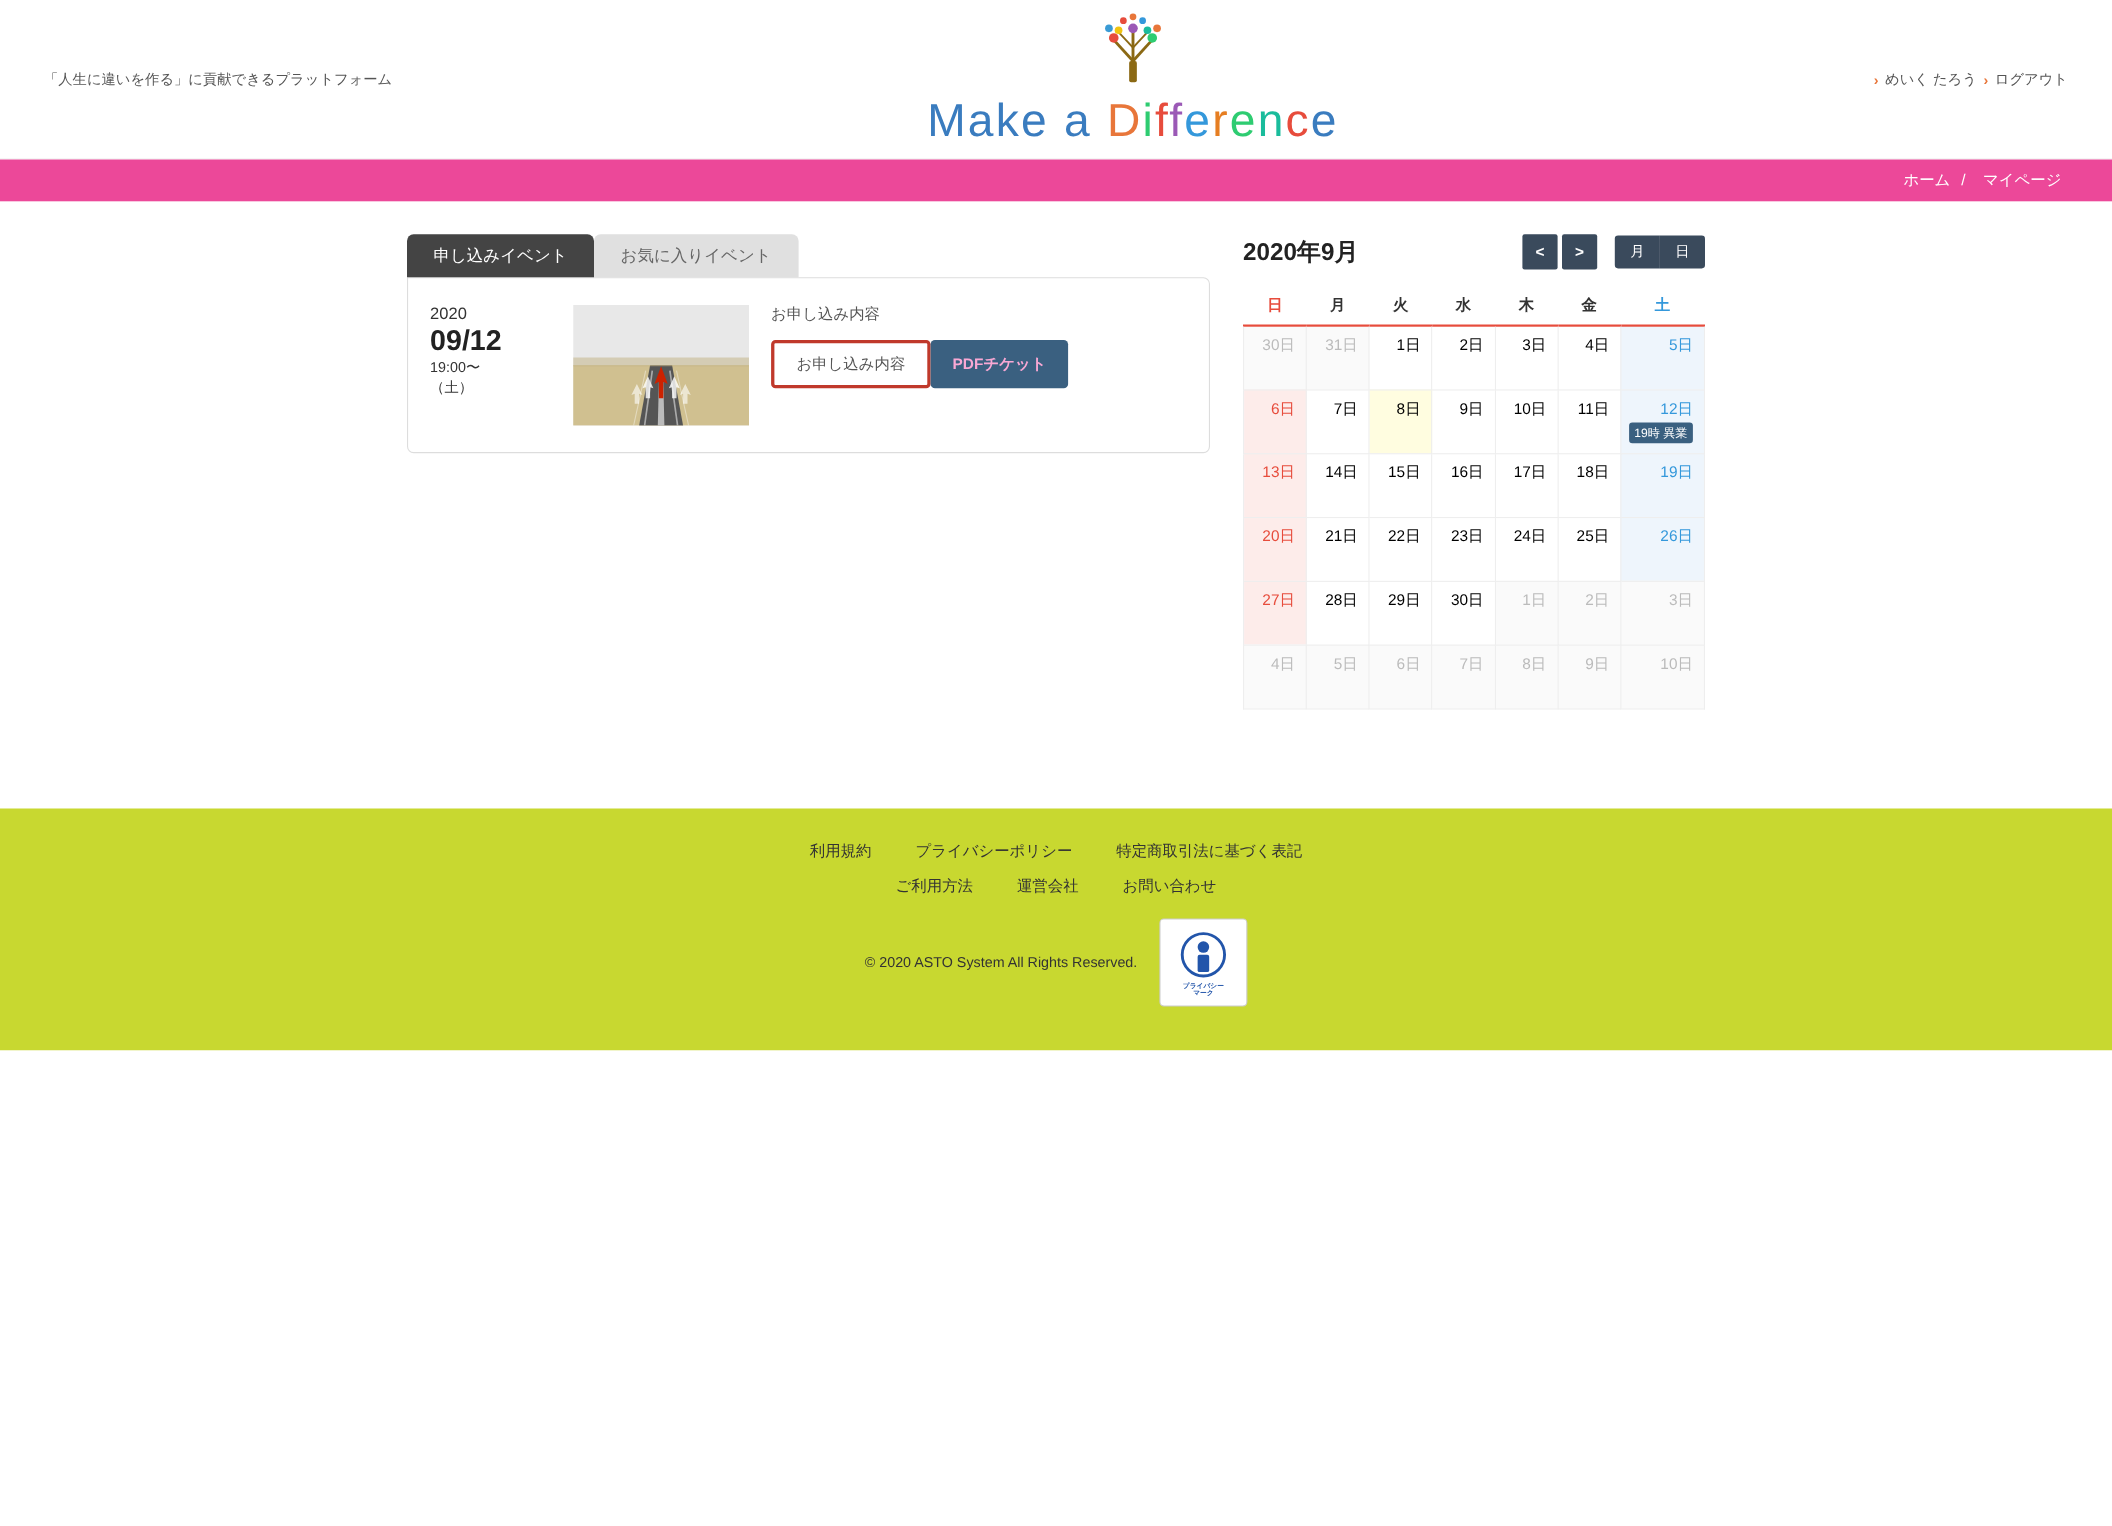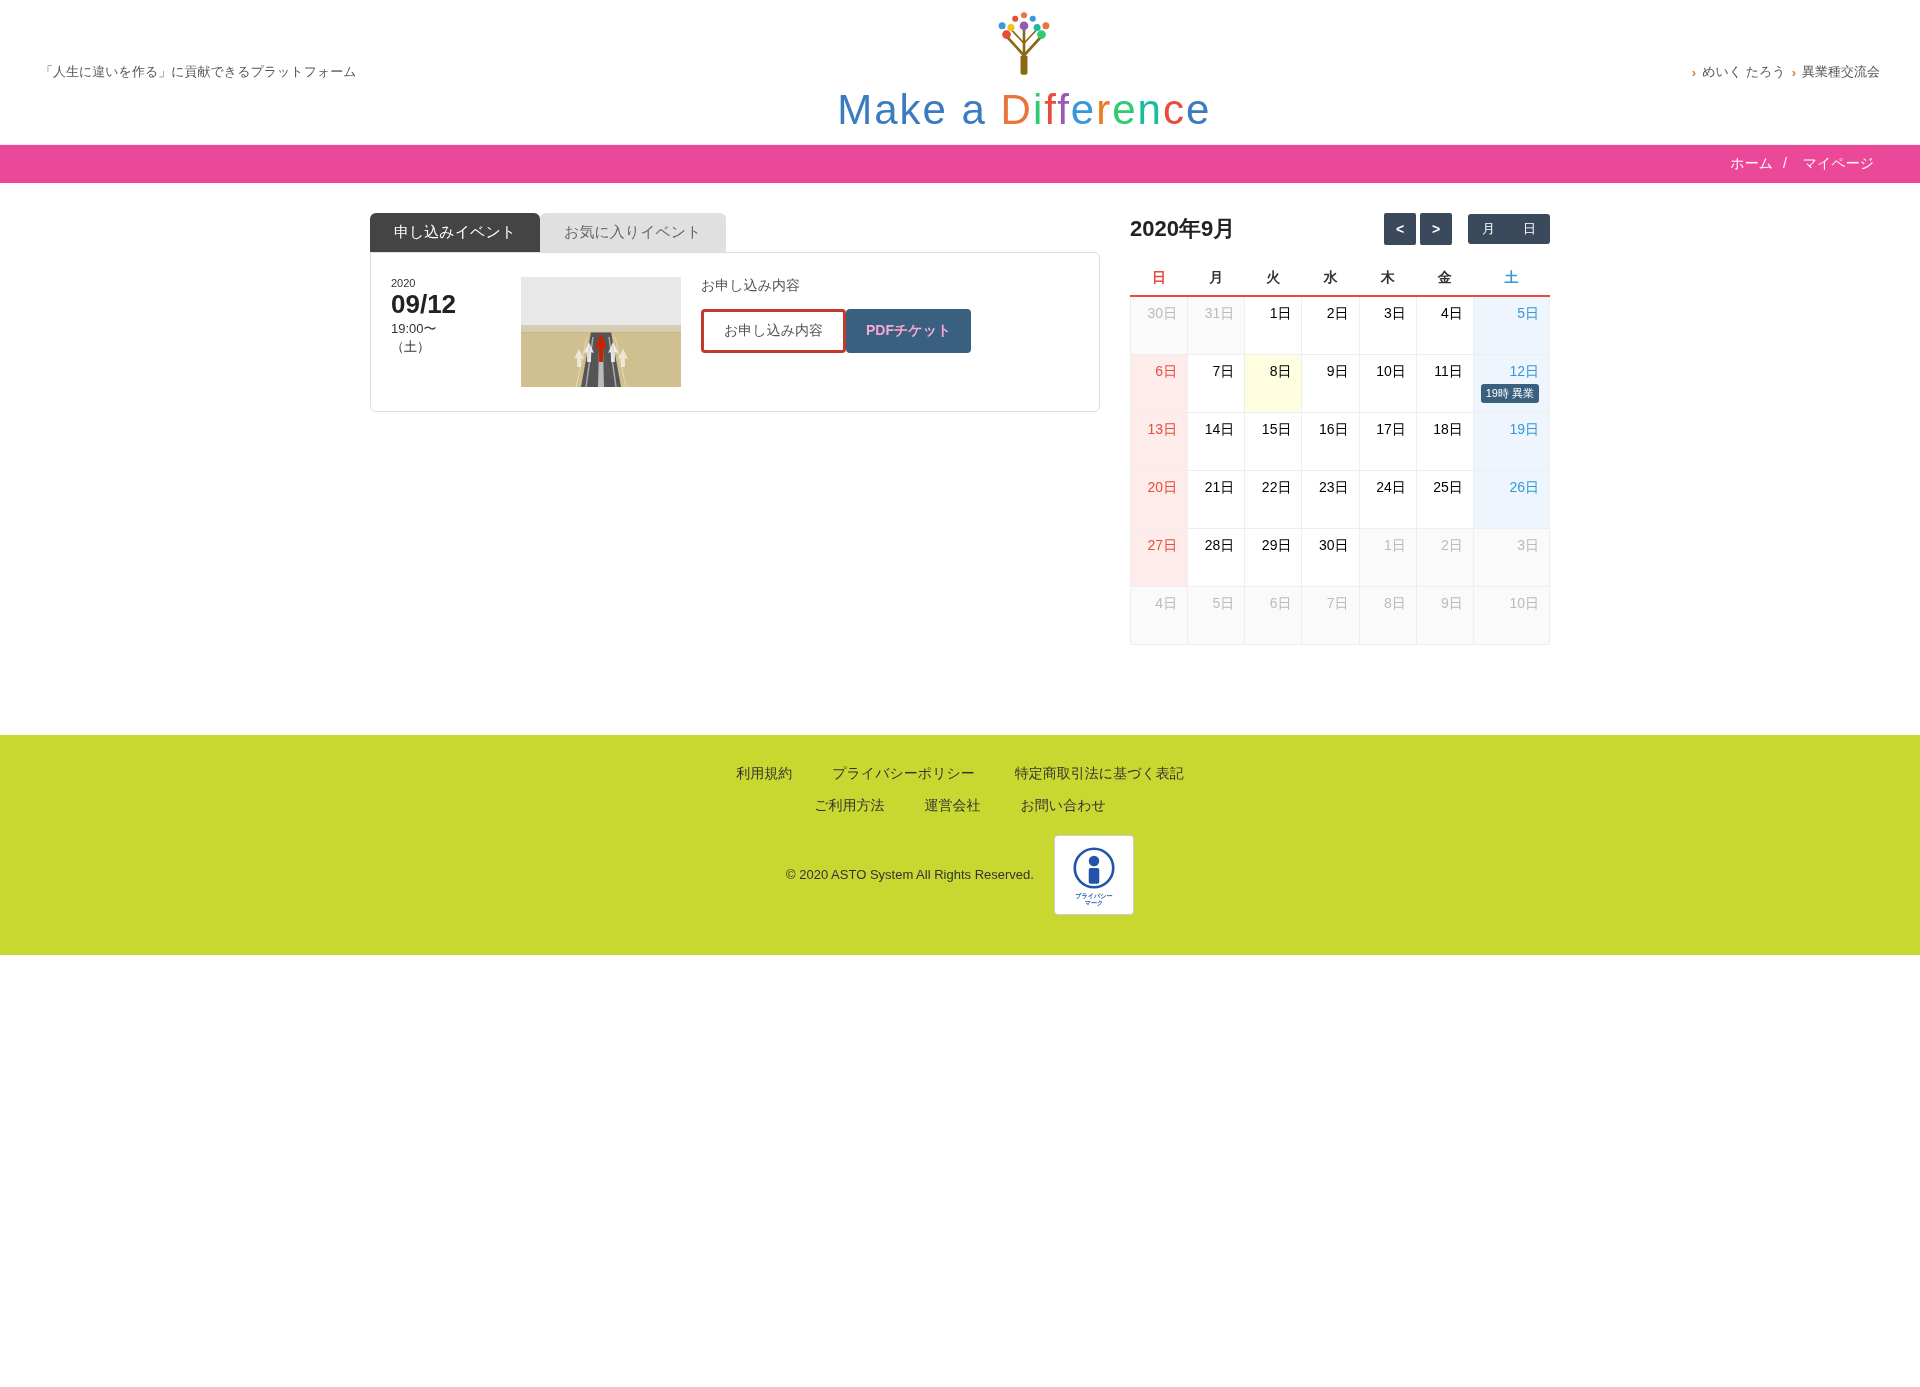--- a/index.html
+++ b/index.html
@@ -30,21 +30,21 @@
     
     .tabs { display: flex; margin-bottom: 0; }
     .tab { padding: 10px 24px; font-size: 15px; cursor: pointer; border-radius: 6px 6px 0 0; background: #ccc; color: #fff; border: none; }
     .tab.active { background: #444; color: #fff; }
     .tab:not(.active) { background: #e0e0e0; color: #666; }
 
     
     .event-card { border: 1px solid #ddd; border-radius: 0 6px 6px 6px; padding: 24px 20px; background: #fff; }
     .event-row { display: flex; align-items: flex-start; gap: 20px; }
     .event-date { min-width: 110px; }
-    .event-year { font-size: 11px; color: #333; }
+    .event-year { font-size: 15px; color: #333; }
     .event-day { font-size: 26px; font-weight: bold; color: #222; }
     .event-time { font-size: 13px; color: #333; }
     .event-dow { font-size: 13px; color: #333; }
     .event-img { width: 160px; height: 110px; overflow: hidden; flex-shrink: 0; }
     
     .road-svg { width: 160px; height: 110px; }
     .event-info { flex: 1; }
     .event-title { font-size: 14px; color: #555; margin-bottom: 14px; }
     .event-buttons { display: flex; }
     .btn-apply { padding: 10px 20px; background: #fff; color: #555; border: 3px solid #c0392b; border-radius: 4px; font-size: 14px; cursor: pointer; }
@@ -115,21 +115,21 @@
     </svg>
     <div class="logo-text">
       <span class="logo-make">Make a </span><span style="color:#e8763a">D</span><span style="color:#2ecc71">i</span><span style="color:#e74c3c">f</span><span style="color:#9b59b6">f</span><span style="color:#3498db">e</span><span style="color:#e67e22">r</span><span style="color:#2ecc71">e</span><span style="color:#1abc9c">n</span><span style="color:#e74c3c">c</span><span style="color:#3a7cbf">e</span>
     </div>
   </div>
 
   <div class="header-right">
     <span class="chevron">›</span>
     <a href="#">めいく たろう</a>
     <span class="chevron">›</span>
-    <a href="#">異業種交流会</a>
+    <a href="#">ログアウト</a>
   </div>
 </div>
 
 <div class="breadcrumb-bar">
   <a href="#">ホーム</a>
   <span>/</span>
   <span>マイページ</span>
 </div>
 
 <div class="main">

